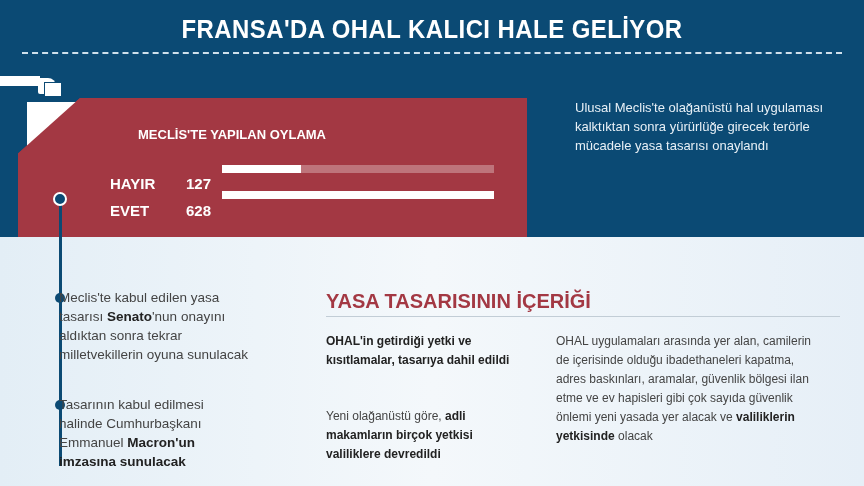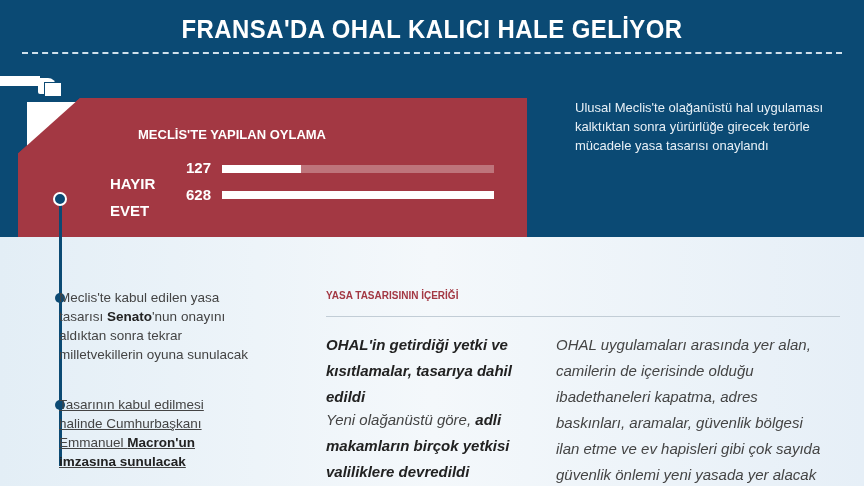--- a/index.html
+++ b/index.html
@@ -11,32 +11,32 @@
 .redpanel{position:absolute;left:18px;top:98px;width:509px;height:139px;background:#a33843;clip-path:polygon(62px 0,100% 0,100% 100%,0 100%,0 40%);}
 .box{position:absolute;left:27px;top:102px;width:50px;height:100px;background:#fff;}
 .boxlid{position:absolute;left:27px;top:102px;width:54px;height:10px;background:#fff;}
 .slot{position:absolute;left:42px;top:96px;width:28px;height:6px;background:#0b4a74;}
 .ballot{position:absolute;left:44px;top:82px;width:18px;height:20px;background:#fff;border:1px solid #0b4a74;}
 .arm{position:absolute;left:0;top:76px;width:40px;height:10px;background:#fff;}
 .hand{position:absolute;left:38px;top:78px;width:18px;height:16px;background:#fff;border-radius:2px 8px 8px 2px;}
 .vote-title{position:absolute;left:110px;top:127px;color:#fff;font-weight:bold;font-size:13px;margin-left:28px;}
 .vrow{position:absolute;left:110px;color:#fff;font-weight:bold;font-size:15px;}
 .vlabel{position:absolute;left:0;top:0;margin-top:16px;}
-.vnum{position:absolute;left:76px;top:0;text-align:right;}
+.vnum{position:absolute;left:76px;top:16px;text-align:right;}
 .bartrack{position:absolute;left:222px;height:8px;width:272px;background:rgba(255,255,255,0.3);}
 .barfill{position:absolute;left:0;top:0;height:8px;background:#fff;}
 .intro{position:absolute;left:563px;top:98px;width:290px;color:#e8f0f6;font-size:13px;line-height:19px;margin-left:12px;}
 .tl-line{position:absolute;left:59px;top:198px;width:3px;height:268px;background:#0b4a74;}
 .tl-circle{position:absolute;left:53px;top:192px;width:14px;height:14px;border-radius:50%;background:#0b4a74;border:2px solid #fff;}
 .tl-dot{position:absolute;left:55px;width:10px;height:10px;border-radius:50%;background:#0b4a74;}
 .tl-text{position:absolute;left:59px;width:190px;color:#444;font-size:13.5px;line-height:19px;}
 .tl-text b{color:#222;}
-.sec-title{position:absolute;left:326px;top:290px;color:#a33843;font-weight:bold;font-size:10px;}
+.sec-title{position:absolute;left:326px;top:290px;color:#a33843;font-weight:bold;font-size:20px;}
 .sec-rule{position:absolute;left:326px;top:316px;width:514px;height:1px;background:#c2cdd6;}
-.col{position:absolute;color:#444;font-size:15px;line-height:26px;font-style:italic;}
+.col{position:absolute;color:#444;font-size:12px;line-height:19px;}
 .col b{color:#222;}
 </style>
 </head>
 <body>
 
 <div class="top"></div>
 <div class="bottom"></div>
 <div class="title">FRANSA'DA OHAL KALICI HALE GELİYOR</div>
 <div class="dash"></div>
 
@@ -67,19 +67,19 @@
     <div class="barfill" id="bar1" style="width: 100%;"></div>
   </div>
 
 <div class="intro">Ulusal Meclis'te olağanüstü hal uygulaması kalktıktan sonra yürürlüğe girecek terörle mücadele yasa tasarısı onaylandı</div>
 
 <div class="tl-line"></div>
 <div class="tl-circle"></div>
 <div class="tl-dot" style="top:293px;"></div>
 <div class="tl-text" style="top:288px;"><span>Meclis'te kabul edilen yasa tasarısı </span><b>Senato</b><span>'nun onayını aldıktan sonra tekrar milletvekillerin oyuna sunulacak</span></div>
 <div class="tl-dot" style="top:400px;"></div>
-<div class="tl-text" style="top:395px;text-decoration:underline;"><span>Tasarının kabul edilmesi halinde Cumhurbaşkanı Emmanuel </span><b>Macron'un imzasına sunulacak</b><span></span></div>
+<div class="tl-text" style="top:395px;"><span>Tasarının kabul edilmesi halinde Cumhurbaşkanı Emmanuel </span><b>Macron'un imzasına sunulacak</b><span></span></div>
 
 <div class="sec-title">YASA TASARISININ İÇERİĞİ</div>
 <div class="sec-rule"></div>
 <div class="col" style="left:326px;top:332px;width:200px;"><span></span><b>OHAL'in getirdiği yetki ve kısıtlamalar, tasarıya dahil edildi</b></div>
 <div class="col" style="left:326px;top:407px;width:200px;"><span>Yeni olağanüstü göre, </span><b>adli makamların birçok yetkisi valiliklere devredildi</b></div>
 <div class="col" style="left:556px;top:332px;width:270px;"><span>OHAL uygulamaları arasında yer alan, camilerin de içerisinde olduğu ibadethaneleri kapatma, adres baskınları, aramalar, güvenlik bölgesi ilan etme ve ev hapisleri gibi çok sayıda güvenlik önlemi yeni yasada yer alacak ve </span><b>valiliklerin yetkisinde</b><span> olacak</span></div>
 
 </body></html>

